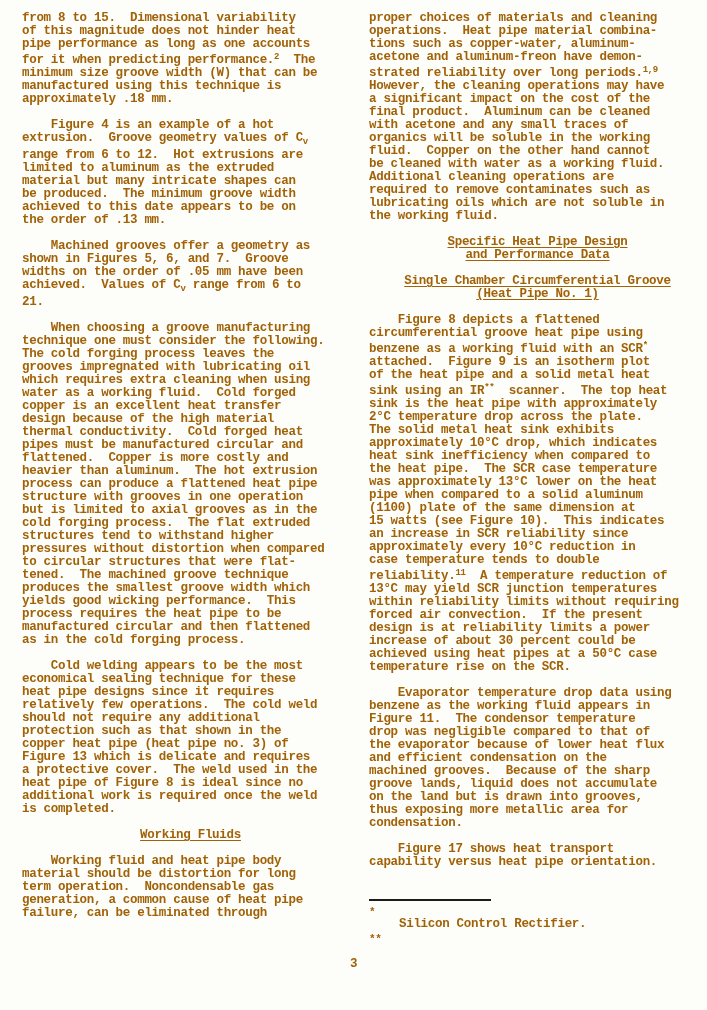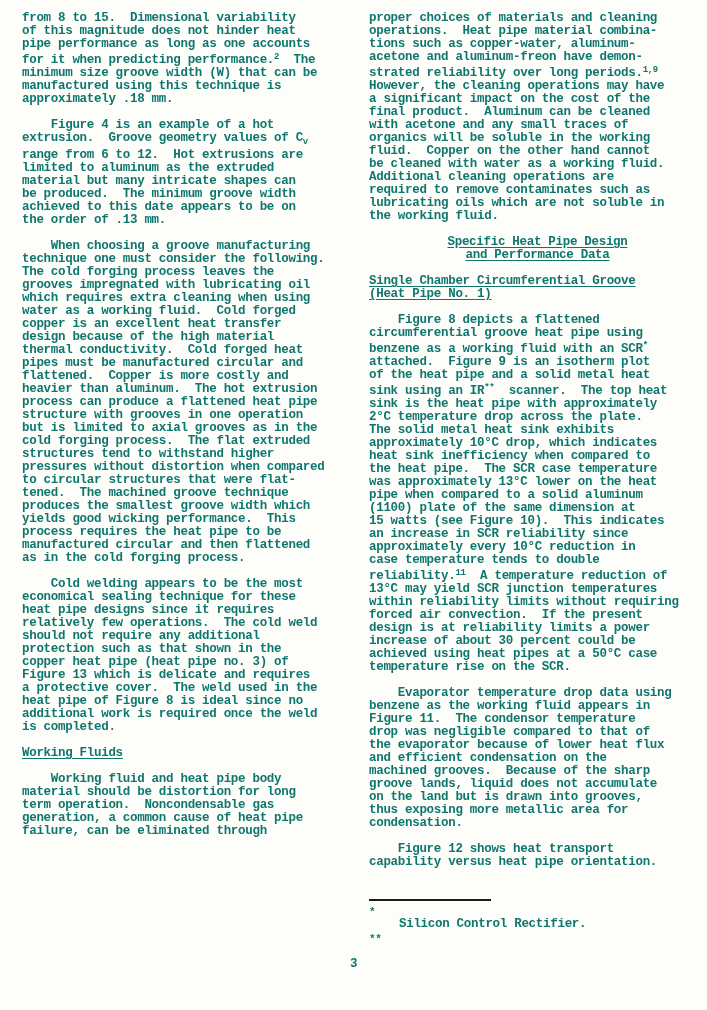--- a/index.html
+++ b/index.html
@@ -6,38 +6,39 @@
   .page {
     position: relative;
     width: 707px;
     height: 1010px;
     background: #fdfdfa;
     overflow: hidden;
     font-family: "Liberation Mono", "DejaVu Sans Mono", monospace;
     font-weight: 700;
     font-size: 12.5px;
     line-height: 13px;
-    color: #0f766e;
+    color: #a16207;
     letter-spacing: -0.3px;
   }
   .columns {
     display: flex;
     padding: 12px 0 0 22px;
     gap: 10px;
   }
   .col { width: 337px; flex: 0 0 337px; }
   .para {
     white-space: pre;
     margin: 0 0 13px 0;
   }
   .heading {
     text-decoration: underline;
     text-underline-offset: 2px;
     margin: 0 0 13px 0;
     white-space: pre;
+    text-align: center;
   }
   .heading.centered { text-align: center; }
   .sup { font-size: 9px; vertical-align: 4px; }
   .sub { font-size: 9px; vertical-align: -3px; }
   .footnote-block { margin-top: 30px; }
   .fn-rule {
     width: 122px;
     height: 2px;
     background: #1b1b1b;
     margin-bottom: 7px;
@@ -67,20 +68,25 @@
 manufactured using this technique is
 approximately .18 mm.</div>
       <div class="para">    Figure 4 is an example of a hot
 extrusion.  Groove geometry values of C<span class="sub">v</span>
 range from 6 to 12.  Hot extrusions are
 limited to aluminum as the extruded
 material but many intricate shapes can
 be produced.  The minimum groove width
 achieved to this date appears to be on
 the order of .13 mm.</div>
+      <div class="para">    Machined grooves offer a geometry as
+shown in Figures 5, 6, and 7.  Groove
+widths on the order of .05 mm have been
+achieved.  Values of C<span class="sub">v</span> range from 6 to
+21.</div>
       <div class="para">    When choosing a groove manufacturing
 technique one must consider the following.
 The cold forging process leaves the
 grooves impregnated with lubricating oil
 which requires extra cleaning when using
 water as a working fluid.  Cold forged
 copper is an excellent heat transfer
 design because of the high material
 thermal conductivity.  Cold forged heat
 pipes must be manufactured circular and
@@ -171,21 +177,21 @@
 benzene as the working fluid appears in
 Figure 11.  The condensor temperature
 drop was negligible compared to that of
 the evaporator because of lower heat flux
 and efficient condensation on the
 machined grooves.  Because of the sharp
 groove lands, liquid does not accumulate
 on the land but is drawn into grooves,
 thus exposing more metallic area for
 condensation.</div>
-      <div class="para">    Figure 12 shows heat transport
+      <div class="para">    Figure 17 shows heat transport
 capability versus heat pipe orientation.</div>
 
       <div class="footnote-block">
         <div class="fn-rule"></div>
         <div class="footnote">
           <div class="fn-marker">*</div>
           <div class="fn-text">Silicon Control Rectifier.</div>
         </div>
         <div class="footnote">
           <div class="fn-marker">**</div>

